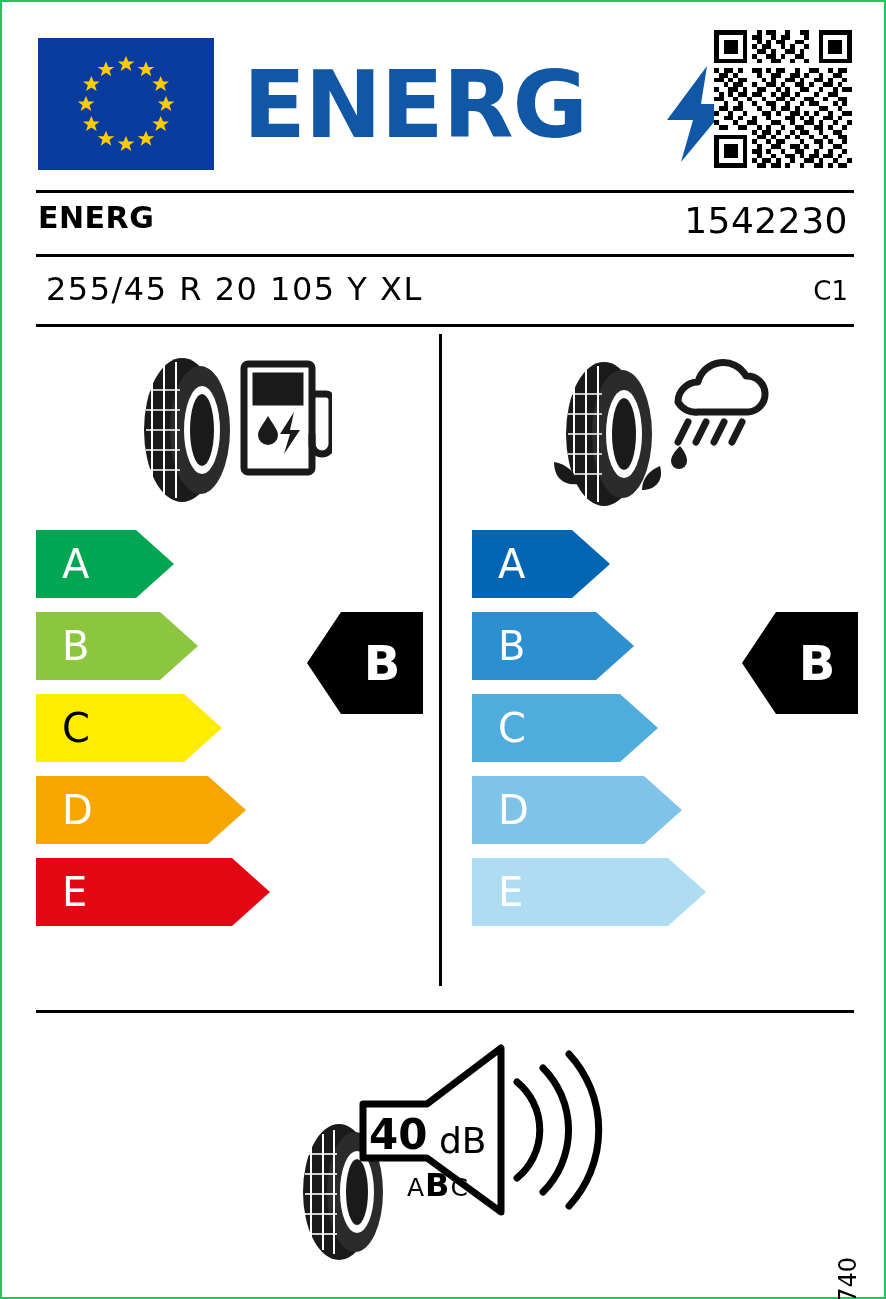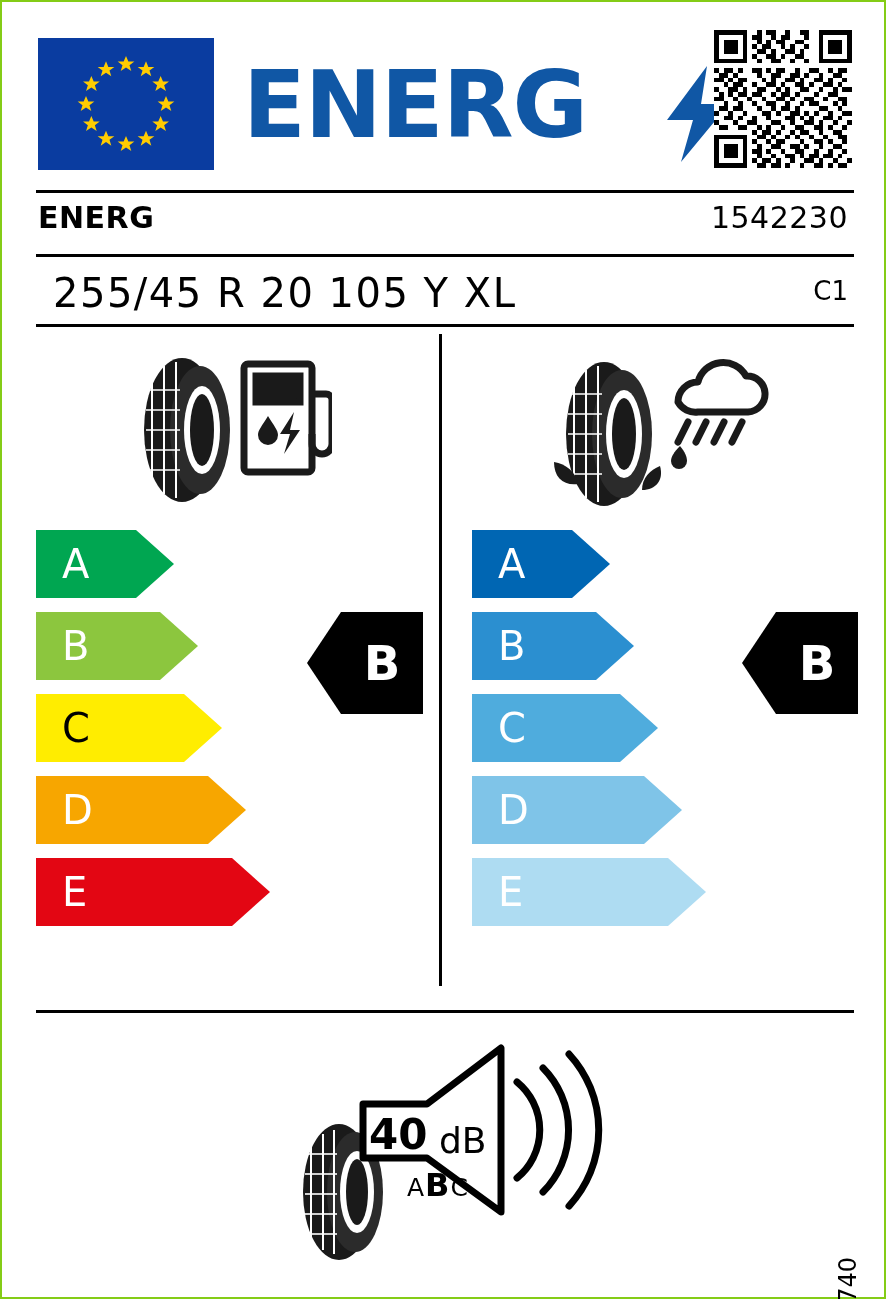--- a/index.html
+++ b/index.html
@@ -7,21 +7,21 @@
     width:886px;height:1299px;
     font-family:"DejaVu Sans","Liberation Sans",sans-serif;
     color:#000;
     position:relative;
     overflow:hidden;
   }
   .label{
     position:absolute;
     left:0;top:0;width:886px;height:1299px;
     box-sizing:border-box;
-    border:2px solid #84cc16;
+    border:2px solid #22c55e;
   }
   
   .header{
     position:absolute;left:36px;top:28px;width:814px;height:146px;
   }
   .eu-flag{
     position:absolute;left:0;top:8px;width:176px;height:132px;
     background:#0a3ca0;
   }
   .eu-flag svg{display:block;}
@@ -46,26 +46,26 @@
   .rule.r2{top:252px;}
   .rule.r3{top:322px;}
   .rule.r4{top:1008px;}
   
   .brand{
     position:absolute;left:36px;top:198px;
     font-size:30px;font-weight:bold;letter-spacing:0.5px;
   }
   .model{
     position:absolute;right:36px;top:198px;
-    font-size:30px;font-weight:normal;letter-spacing:0.5px;
+    font-size:36px;font-weight:normal;letter-spacing:0.5px;
   }
   
   .size{
-    position:absolute;left:51px;top:268px;
-    font-size:40px;letter-spacing:1.5px;
+    position:absolute;left:44px;top:268px;
+    font-size:32px;letter-spacing:1.5px;
   }
   .cls{
     position:absolute;right:36px;top:274px;
     font-size:26px;
   }
   
   .vdiv{
     position:absolute;left:437px;top:332px;width:3px;height:652px;background:#000;
   }
   

